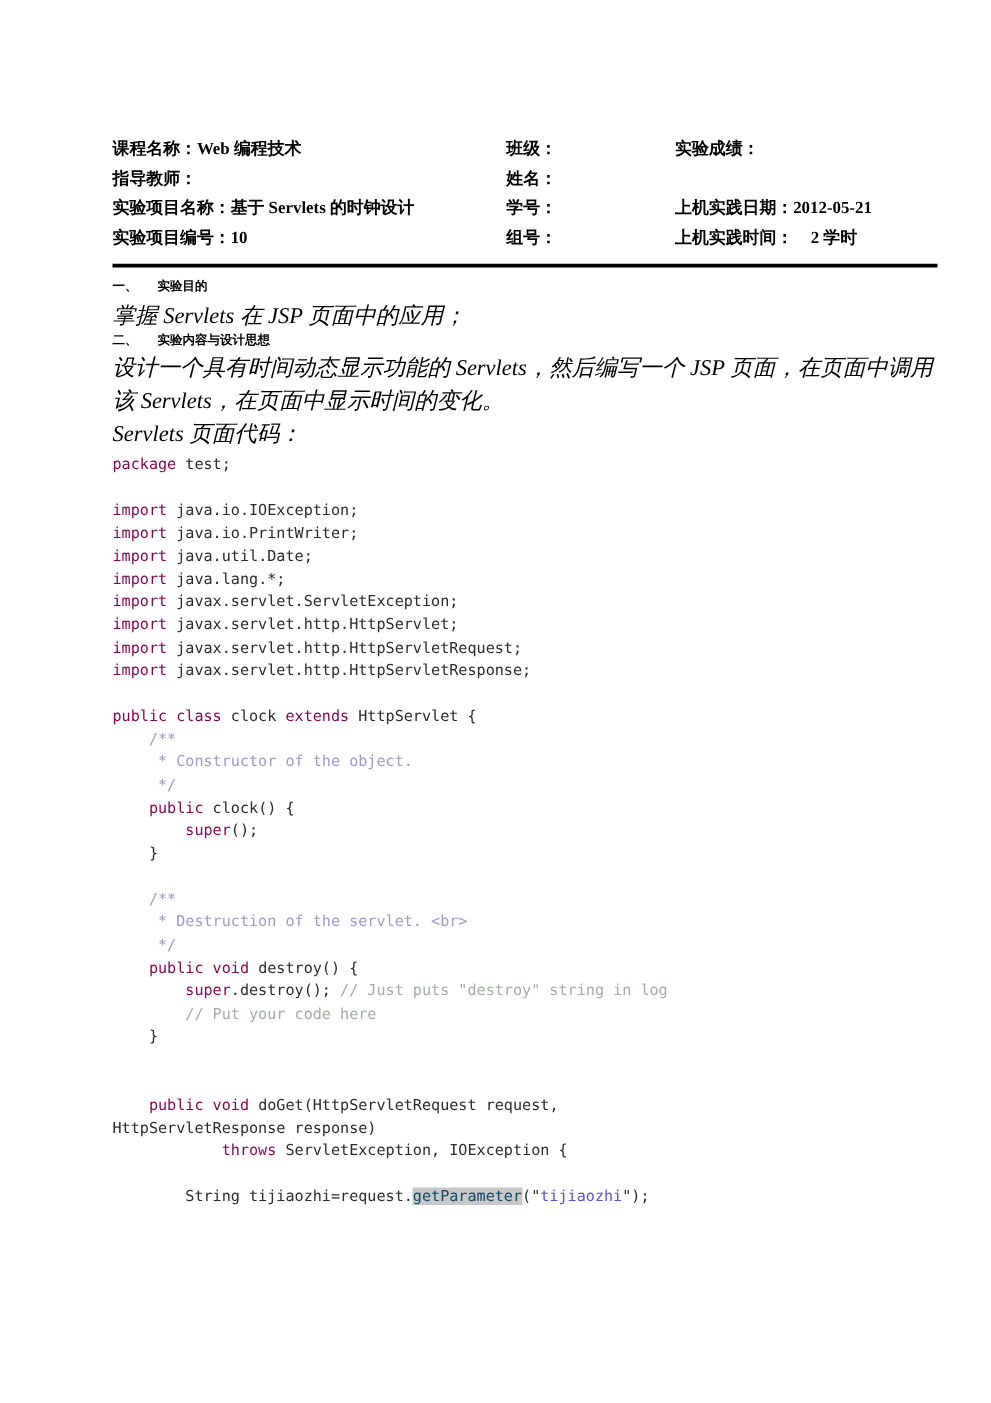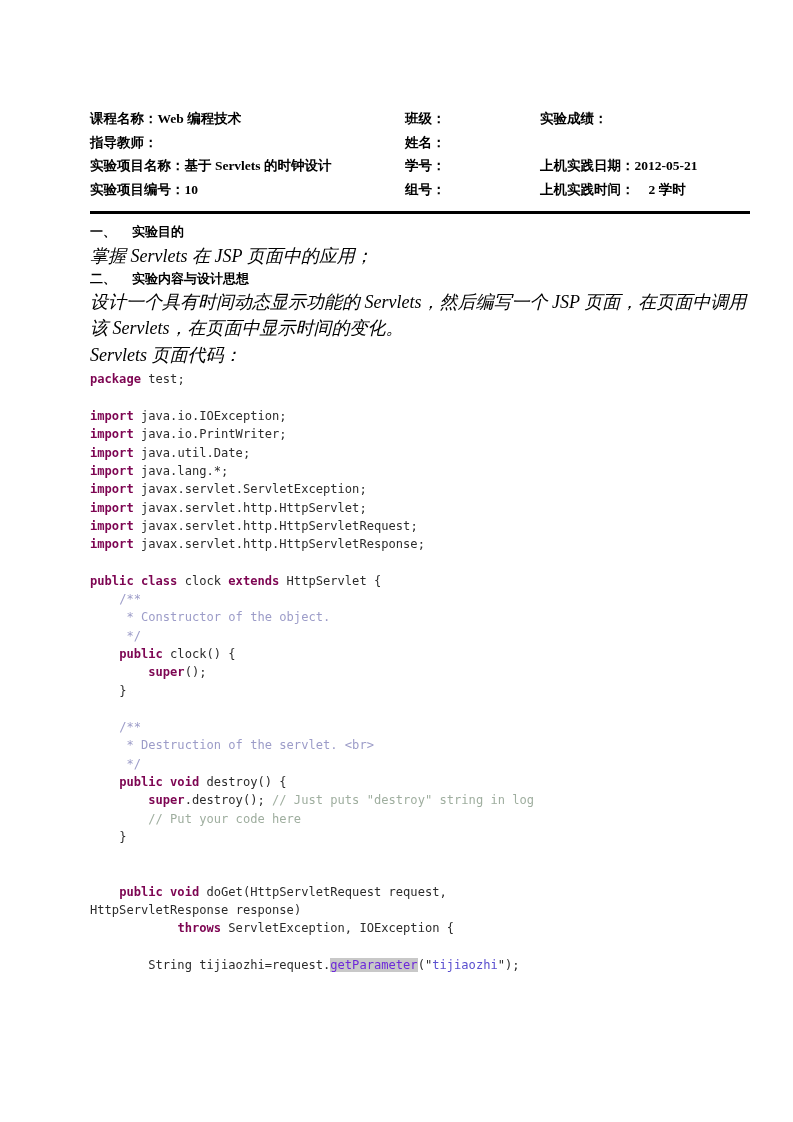--- a/index.html
+++ b/index.html
@@ -60,21 +60,21 @@
     border: none;
     border-top: 3px solid #000;
     margin: 5px 0 9px 0;
     padding: 0;
     height: 0;
   }
 
   
   .sec-head {
     font-weight: bold;
-    font-size: 13px;
+    font-size: 10px;
     margin: 1px 0 2px 0;
     line-height: 1.35;
   }
   .sec-head .num { margin-right: 16px; }
 
   .para {
     font-size: 18px;
     line-height: 1.45;
     margin: 0 0 1px 0;
     font-style: italic;
@@ -84,27 +84,27 @@
   .code {
     font-family: "DejaVu Sans Mono", "Liberation Mono", monospace;
     font-size: 12.1px;
     line-height: 18.3px;
     white-space: pre-wrap;
     margin-top: 2px;
     letter-spacing: 0px;
   }
   .code .ln { display: block; min-height: 18.3px; }
 
-  .kw   { color: #7d0552; font-weight: bold; }
+  .kw   { color: #7d0552; font-weight: normal; }
   .pln  { color: #2b2b2b; }
   .cmt  { color: #9c9cc8; }
   .cmt2 { color: #9fae9f; }
   .str  { color: #5a4fcf; }
   .ul   { text-decoration-thickness: 1px; text-underline-offset: 2px; }
-  .hl   { background: #c8c8c8; color: #6d28d9; }
+  .hl   { background: #c8c8c8; color: #0c4a6e; }
 </style>
 </head>
 <body>
 
 <div class="page">
   <div class="content">
 
     <table class="hdr">
       <tbody>
         <tr>

